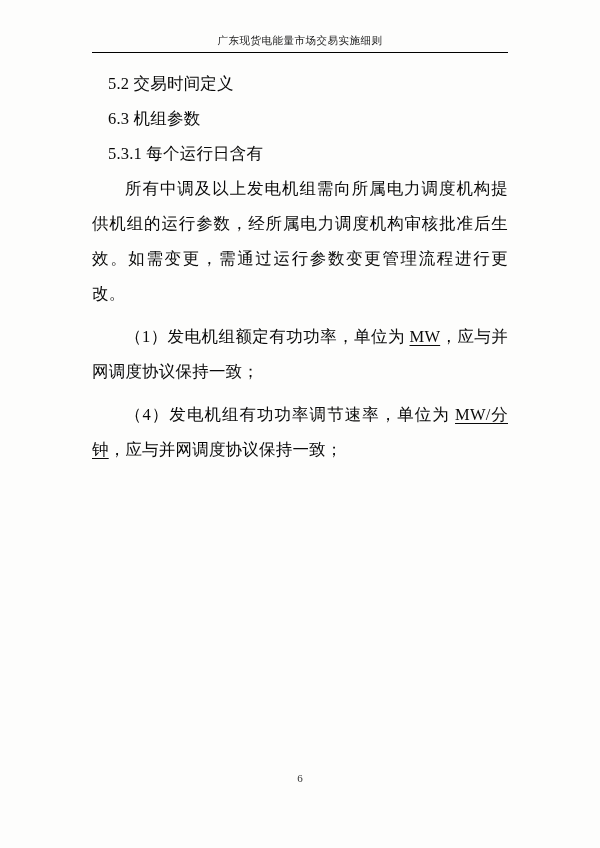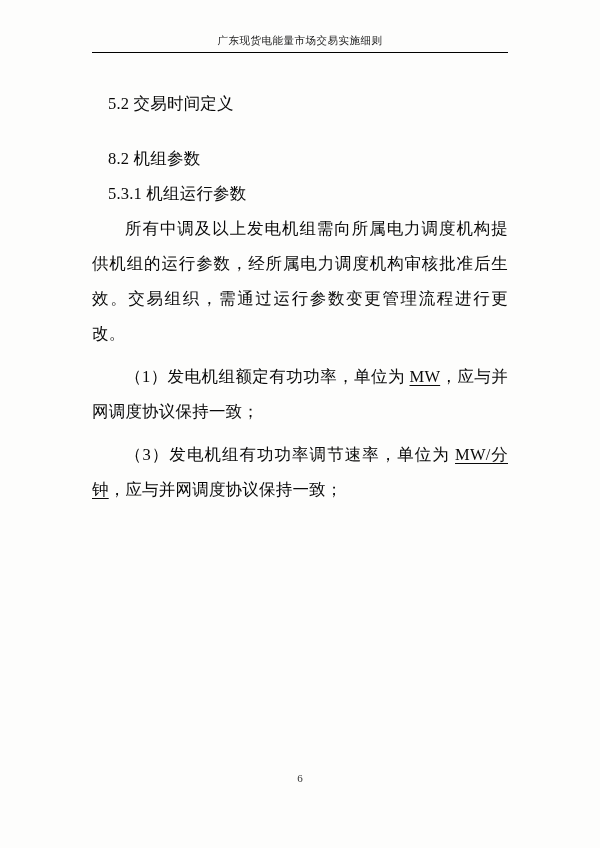--- a/index.html
+++ b/index.html
@@ -54,21 +54,20 @@
     text-align: justify;
     text-justify: inter-ideograph;
     letter-spacing: 0.2px;
     color: #0a0a0a;
   }
   p.body-para {
     text-indent: 33px;
   }
   p.heading {
     text-indent: 16px;
-    margin-top: 20px;
   }
   p.subheading {
     text-indent: 16px;
   }
   p.item {
     text-indent: 33px;
     margin-top: 8px;
   }
   .u {
     text-decoration: underline;
@@ -87,22 +86,22 @@
 </head>
 <body>
 
 <div class="page">
 
   <div class="header">广东现货电能量市场交易实施细则</div>
   <div class="header-rule"></div>
 
   <div class="content">
       <p class="heading">5.2 交易时间定义</p>
-      <p class="heading">8.2 机组参数</p>
-      <p class="subheading">5.3.1 机组运行参数</p>
-      <p class="body-para">所有中调及以上发电机组需向所属电力调度机构提供机组的运行参数，经所属电力调度机构审核批准后生效。交易组织，需通过运行参数变更管理流程进行更改。</p>
+      <p class="heading">6.3 机组参数</p>
+      <p class="subheading">5.3.1 每个运行日含有</p>
+      <p class="body-para">所有中调及以上发电机组需向所属电力调度机构提供机组的运行参数，经所属电力调度机构审核批准后生效。如需变更，需通过运行参数变更管理流程进行更改。</p>
       <p class="item"><span>（1）发电机组额定有功功率，单位为 </span><span class="u">MW</span><span>，应与并网调度协议保持一致；</span></p>
-      <p class="item"><span>（3）发电机组有功功率调节速率，单位为 </span><span class="u">MW/分钟</span><span>，应与并网调度协议保持一致；</span></p>
+      <p class="item"><span>（4）发电机组有功功率调节速率，单位为 </span><span class="u">MW/分钟</span><span>，应与并网调度协议保持一致；</span></p>
     </div>
 
   <div class="pagenum">6</div>
 
 </div>
 
 </body></html>

